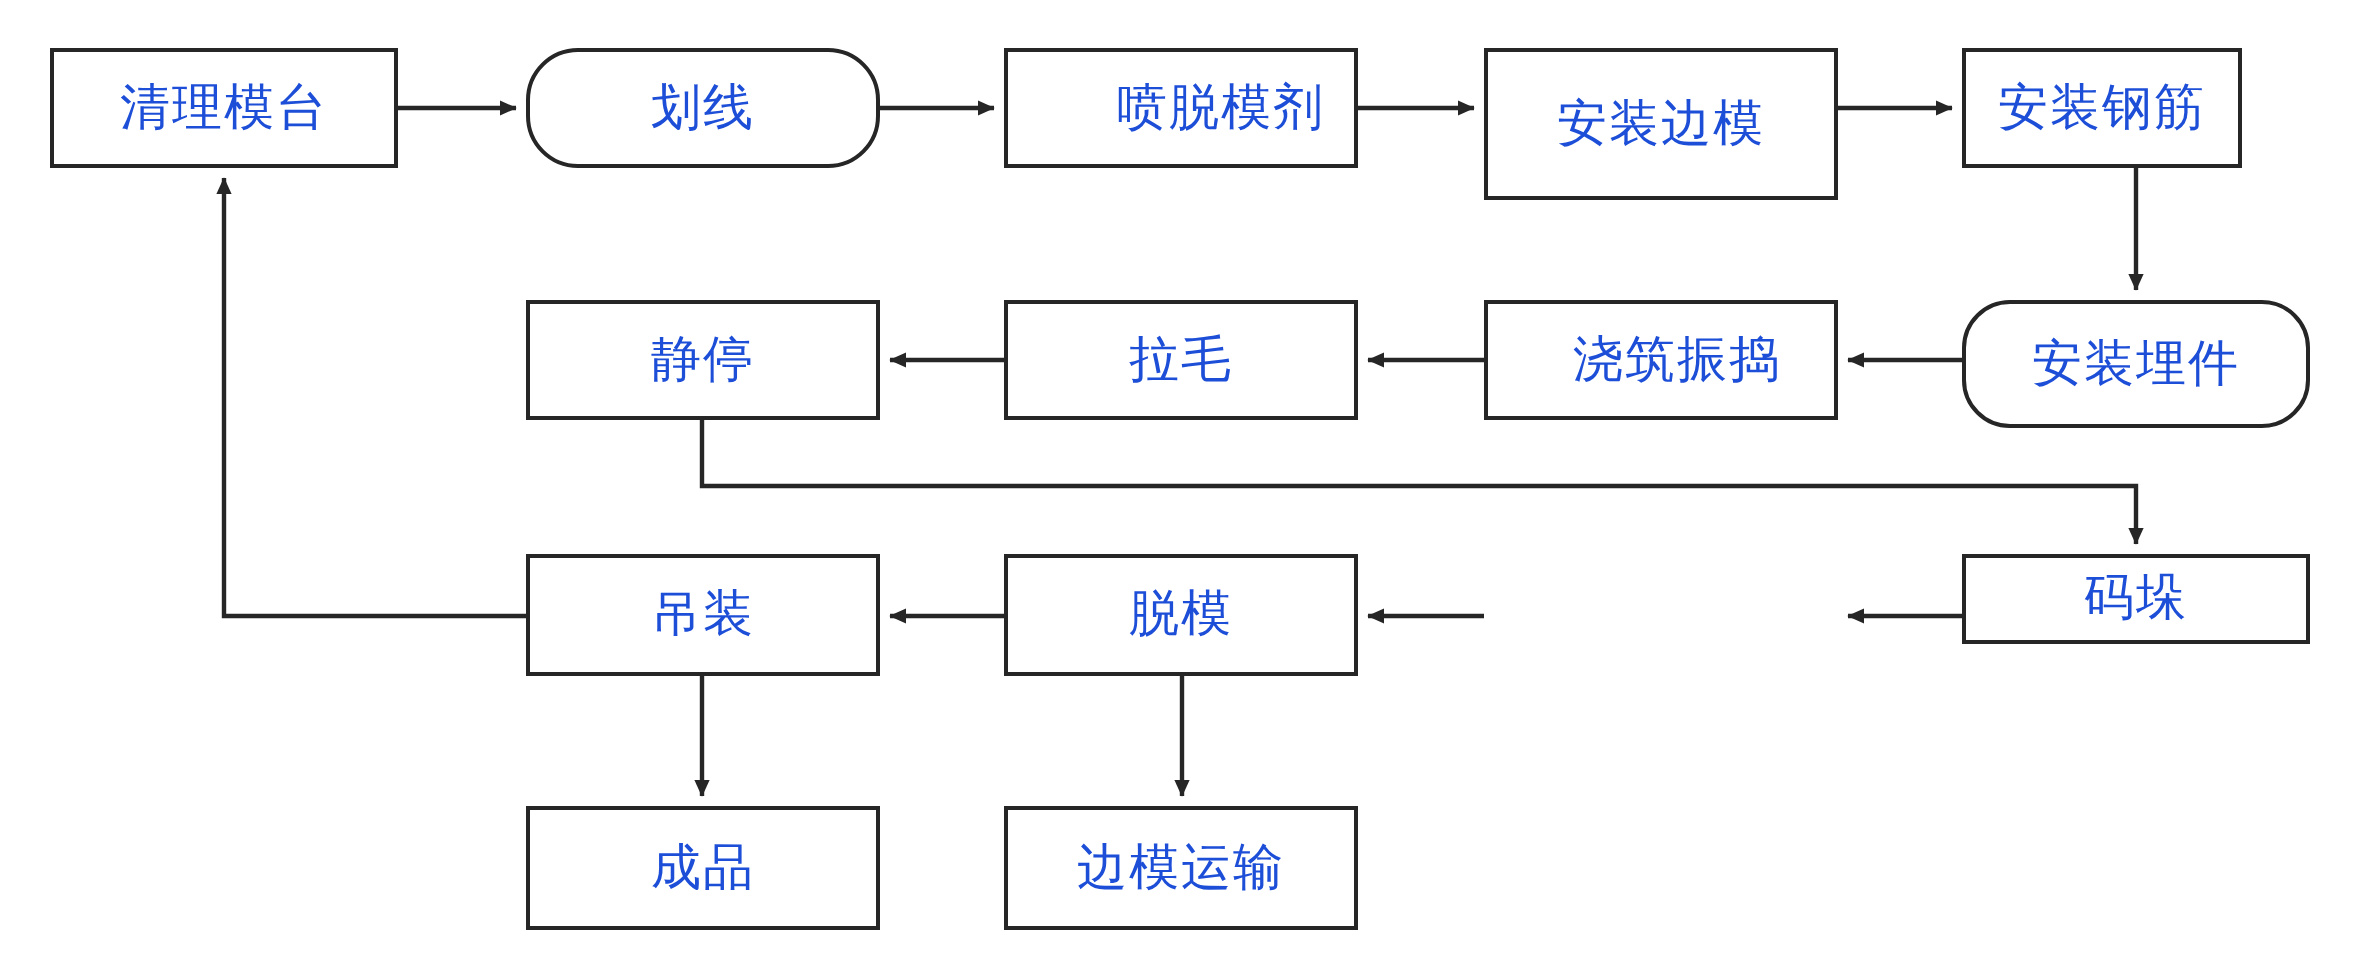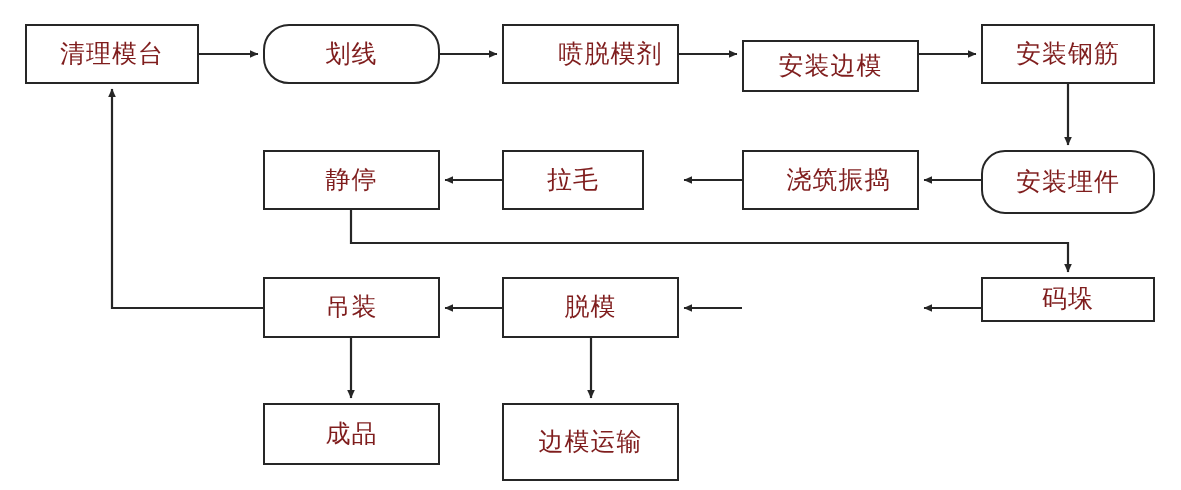--- a/index.html
+++ b/index.html
@@ -26,21 +26,21 @@
     pointer-events: none;
   }
   .node {
     position: absolute;
     box-sizing: border-box;
     border: 2px solid #262626;
     background: #ffffff;
     display: flex;
     align-items: center;
     justify-content: center;
-    color: #7f1d1d;
+    color: #1d4ed8;
     font-size: 25px;
     line-height: 1;
     letter-spacing: 1px;
     white-space: nowrap;
     z-index: 2;
   }
   .node-label {
     display: block;
     transform: translateY(-1px);
   }
@@ -88,37 +88,37 @@
   </div>
 
   <div class="node" style="left:263px; top:24px; width:177px; height:60px;border-radius:26px;">
     <span class="node-label">划线</span>
   </div>
 
   <div class="node" style="left:502px; top:24px; width:177px; height:60px;padding-left:40px;">
     <span class="node-label">喷脱模剂</span>
   </div>
 
-  <div class="node" style="left:742px; top:40px; width:177px; height:52px;">
+  <div class="node" style="left:742px; top:24px; width:177px; height:76px;">
     <span class="node-label">安装边模</span>
   </div>
 
-  <div class="node" style="left:981px; top:24px; width:174px; height:60px;">
+  <div class="node" style="left:981px; top:24px; width:140px; height:60px;">
     <span class="node-label">安装钢筋</span>
   </div>
 
   <div class="node" style="left:981px; top:150px; width:174px; height:64px;border-radius:24px;">
     <span class="node-label">安装埋件</span>
   </div>
 
   <div class="node" style="left:742px; top:150px; width:177px; height:60px;padding-left:16px;">
     <span class="node-label">浇筑振捣</span>
   </div>
 
-  <div class="node" style="left:502px; top:150px; width:142px; height:60px;">
+  <div class="node" style="left:502px; top:150px; width:177px; height:60px;">
     <span class="node-label">拉毛</span>
   </div>
 
   <div class="node" style="left:263px; top:150px; width:177px; height:60px;">
     <span class="node-label">静停</span>
   </div>
 
   <div class="node" style="left:981px; top:277px; width:174px; height:45px;">
     <span class="node-label">码垛</span>
   </div>
@@ -129,17 +129,17 @@
   </div>
 
   <div class="node" style="left:263px; top:277px; width:177px; height:61px;align-items:center;">
     <span class="node-label">吊装</span>
   </div>
 
   <div class="node" style="left:263px; top:403px; width:177px; height:62px;">
     <span class="node-label">成品</span>
   </div>
 
-  <div class="node" style="left:502px; top:403px; width:177px; height:78px;">
+  <div class="node" style="left:502px; top:403px; width:177px; height:62px;">
     <span class="node-label">边模运输</span>
   </div>
 
 </div>
 
 </body></html>

